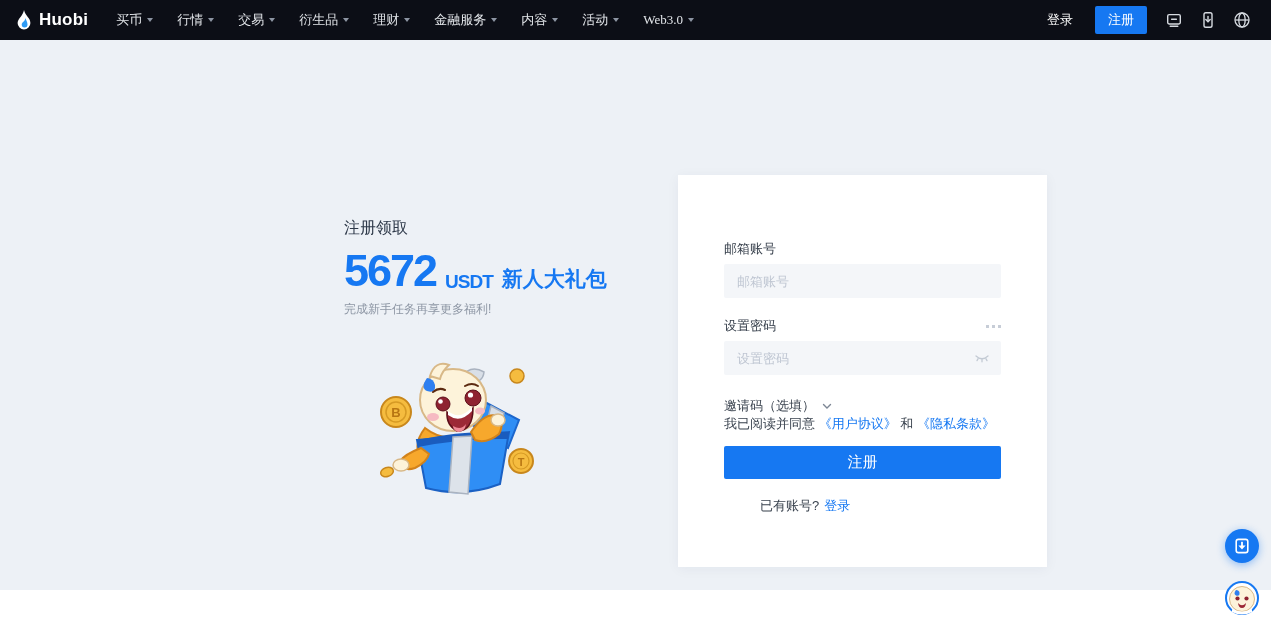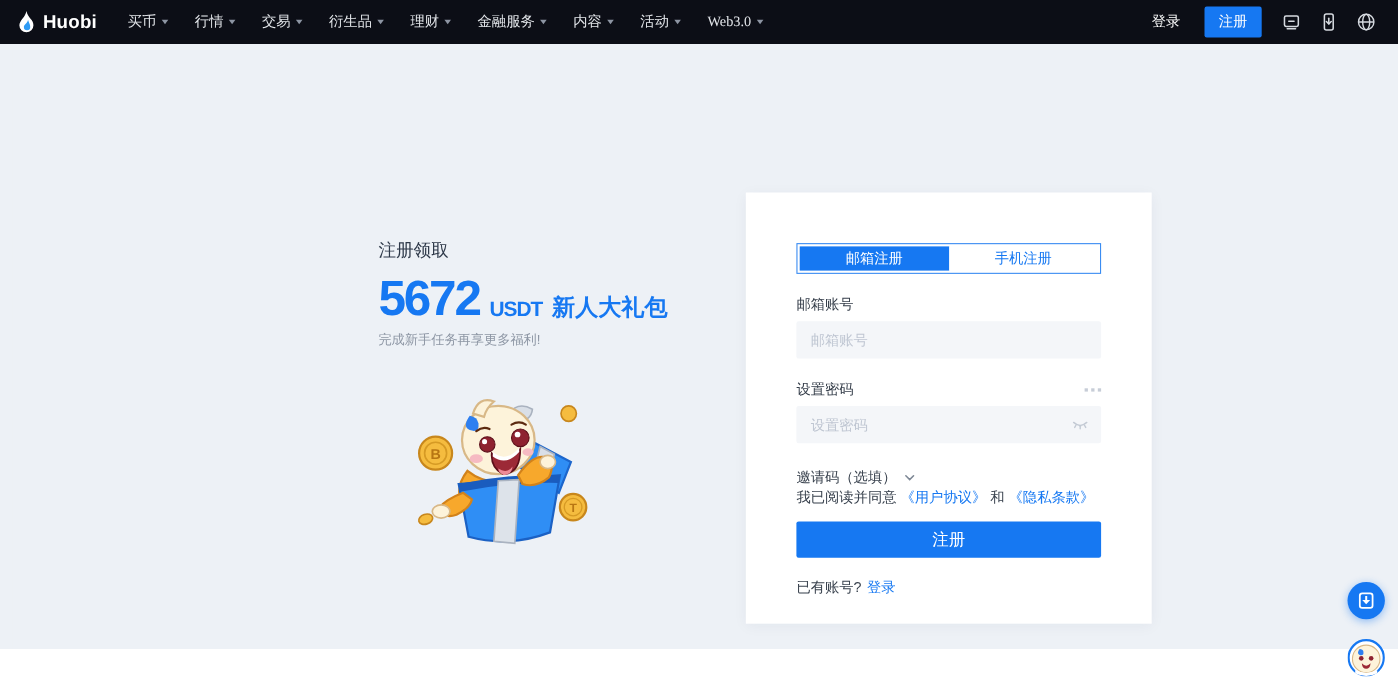--- a/index.html
+++ b/index.html
@@ -79,21 +79,21 @@
   .invite-row { margin-top:22px; display:flex; align-items:center; gap:7px; font-size:13px; color:#39424e; cursor:pointer; }
 
   .agreement { font-size:13px; color:#39424e; line-height:1.4; }
   .link { color:#1678f2; cursor:pointer; }
 
   .submit {
     margin-top:13px; height:33px; background:#1678f2; color:#ffffff;
     font-size:15px; display:flex; align-items:center; justify-content:center;
     border-radius:2px; cursor:pointer;
   }
-  .login-row { margin-top:18px; font-size:13px; color:#39424e; display:flex; gap:5px; align-items:center; }
+  .login-row { margin-top:18px; font-size:13px; color:#39424e; display:flex; gap:5px; align-items:center;margin-left:36px; }
 
   
   .fab { position:absolute; right:12px; width:34px; height:34px; border-radius:50%; z-index:20; }
   .fab-download {
     top:529px; background:#1678f2; display:flex; align-items:center; justify-content:center;
     box-shadow:0 2px 8px rgba(22,120,242,.45); cursor:pointer;
   }
   .fab-avatar { top:581px; cursor:pointer; display:flex; }
 </style>
 </head>
@@ -235,24 +235,20 @@
       <ellipse cx="66" cy="69" rx="6" ry="4" fill="#f6bac2"></ellipse>
       <ellipse cx="113" cy="63" rx="5" ry="3.5" fill="#f6bac2"></ellipse>
 
       <path d="M80,64 Q93,76 106,60 Q106,83 90,83 Q79,77 80,64 Z" fill="#9c2936" stroke="#5c0f1a" stroke-width="1.5"></path>
       <path d="M81,63 Q93,73 105,59 L105,63 Q93,76 81,67 Z" fill="#ffffff"></path>
       <path d="M86,78 q8,5 13,-2 q-1,8 -8,8 q-5,-2 -5,-6 Z" fill="#ef8b97"></path>
     </svg>
   </div>
 
   <section class="card">
-    <div class="tabs">
-      <div class="tab active">邮箱注册</div>
-      <div class="tab inactive">手机注册</div>
-    </div>
 
     <div class="field-label-row">
       <span class="field-label">邮箱账号</span>
     </div>
     <div class="input-wrap">
       <input class="text-input" type="text" placeholder="邮箱账号" style="">
     </div>
 
     <div class="field-label-row">
       <span class="field-label">设置密码</span>

